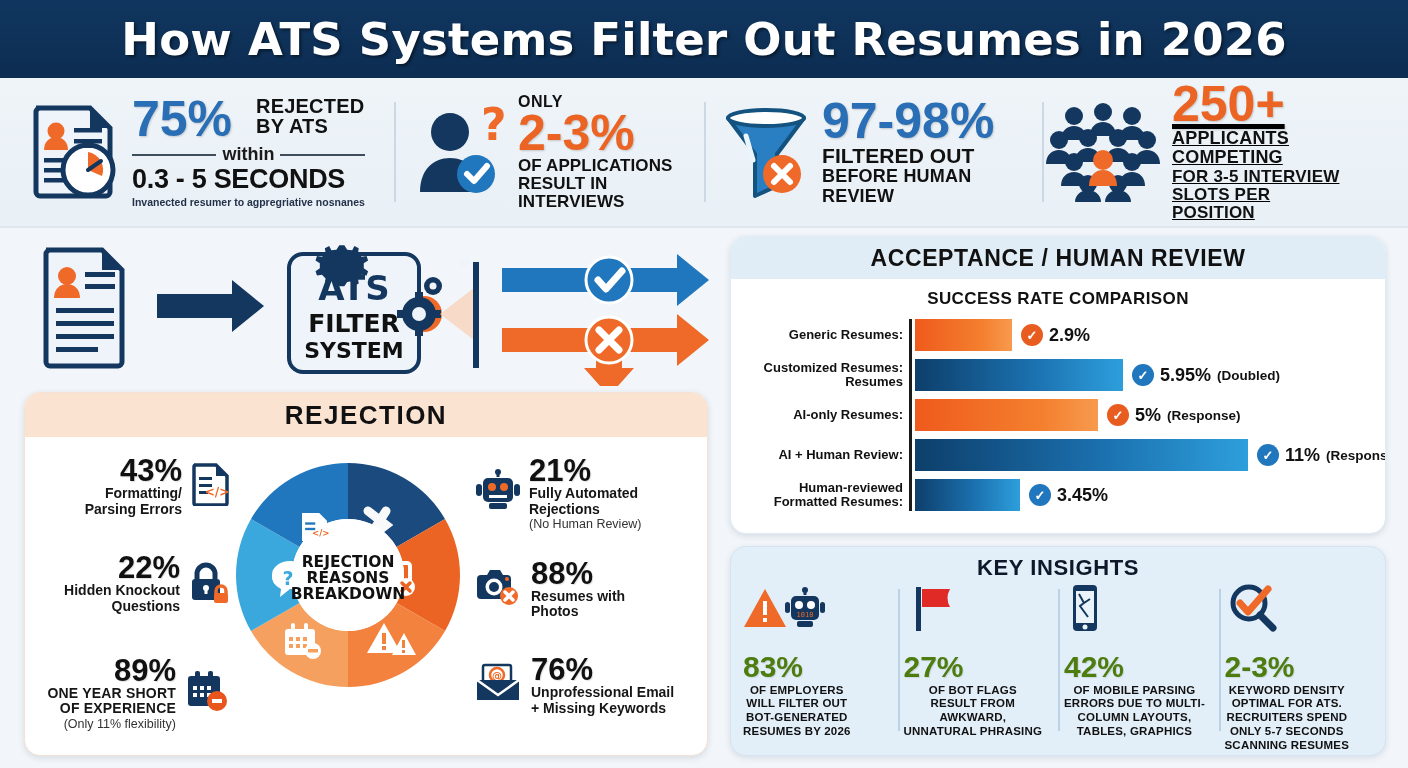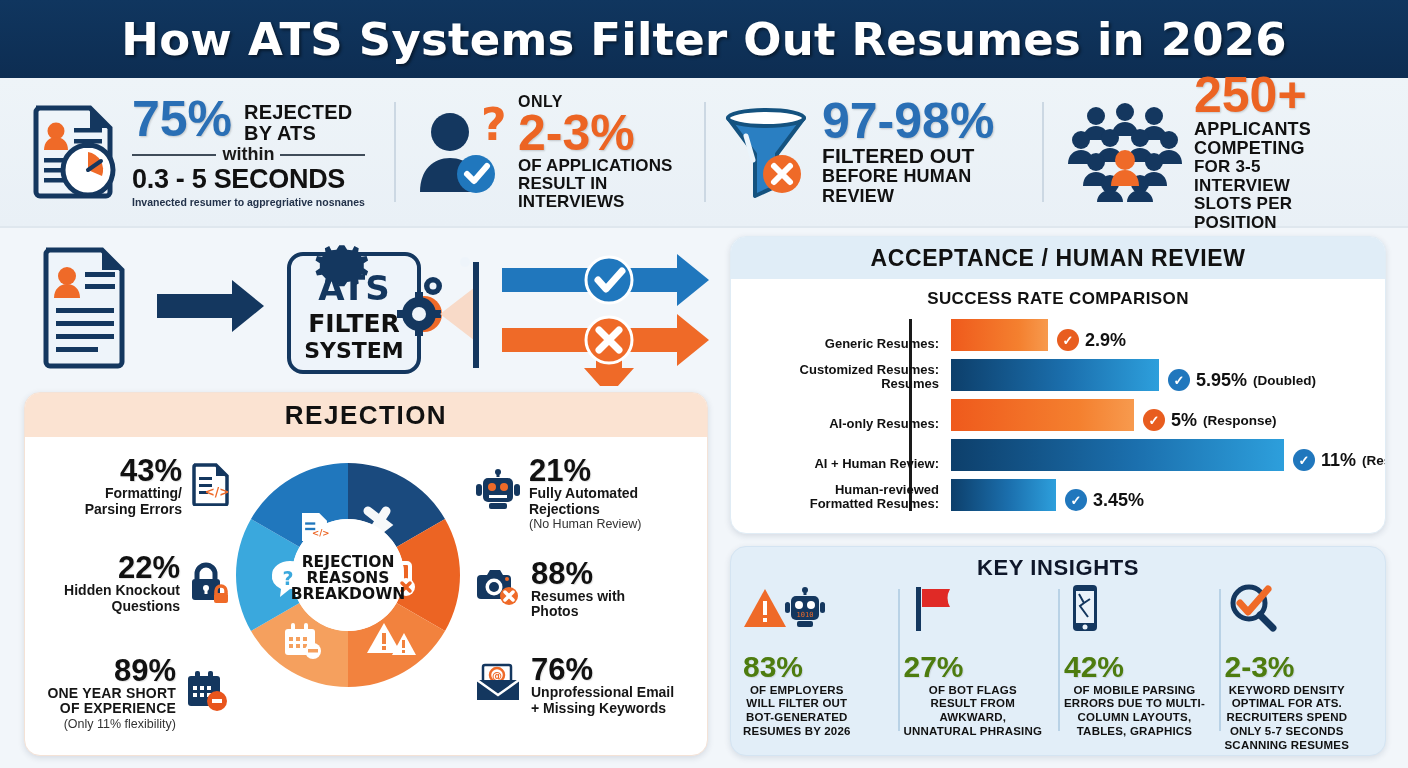--- a/index.html
+++ b/index.html
@@ -29,26 +29,26 @@
     display:flex;align-items:center;
     border-bottom:2px solid #dfe7ee;
   }
   .stat{display:flex;align-items:center;height:112px;position:relative;}
   .stat + .stat::before{
     content:"";position:absolute;left:0;top:6px;bottom:6px;width:2px;background:#ccd8e3;
   }
   .s1{width:394px;padding-left:26px;box-sizing:border-box;}
   .s2{width:310px;padding-left:18px;box-sizing:border-box;}
   .s3{width:338px;padding-left:16px;box-sizing:border-box;}
-  .s4{width:306px;padding-left:24px;box-sizing:border-box;}
+  .s4{width:306px;padding-left:2px;box-sizing:border-box;text-decoration:underline;}
 
   .sicon{flex:0 0 auto;margin-right:10px;}
   .stxt{display:flex;flex-direction:column;justify-content:center;}
 
-  .row1{display:flex;align-items:flex-end;gap:12px;}
+  .row1{display:flex;align-items:flex-start;gap:24px;}
   .big-blue{font-size:50px;font-weight:bold;color:#2a6fb5;line-height:.95;
     text-shadow:1px 1px 2px rgba(0,0,0,.18);}
   .big-orange{font-size:50px;font-weight:bold;color:#ec6423;line-height:.95;
     text-shadow:1px 1px 2px rgba(0,0,0,.18);}
   .lbl-dark{font-size:20px;font-weight:bold;color:#111;line-height:1.02;letter-spacing:.2px;}
   .within{font-size:18px;font-weight:bold;color:#1a1a1a;text-align:center;
     display:flex;align-items:center;gap:6px;justify-content:center;margin:1px 0;}
   .within .ln{flex:1;height:2px;background:#3f4c59;}
   .seconds{font-size:27px;font-weight:bold;color:#111;letter-spacing:-.3px;line-height:1;}
   .sub-garb{font-size:10.5px;font-weight:bold;color:#23324a;margin-top:3px;}
@@ -86,21 +86,21 @@
   .accpanel{
     position:absolute;left:730px;top:236px;width:654px;height:296px;
     background:#fff;border-radius:16px;overflow:hidden;
     box-shadow:0 2px 6px rgba(20,40,70,.13);border:1px solid #e0ecf5;
   }
   .acchead{height:42px;background:#e0edf7;display:flex;align-items:center;justify-content:center;}
   .acchead span{font-size:23px;font-weight:bold;color:#111;letter-spacing:.6px;}
   .accsub{text-align:center;font-size:17px;font-weight:bold;color:#111;margin-top:10px;letter-spacing:.4px;}
   .chart{position:relative;margin-top:8px;height:200px;}
   .axis{position:absolute;left:178px;top:2px;width:3px;height:192px;background:#1a1a1a;}
-  .brow{position:absolute;left:0;height:32px;display:flex;align-items:flex-end;margin-left:36px;}
+  .brow{position:absolute;left:0;height:32px;display:flex;align-items:center;}
   .bcat{width:172px;text-align:right;font-size:13px;font-weight:bold;color:#111;line-height:1.08;padding-right:6px;}
   .bar{height:32px;margin-left:6px;}
   .bar.blue{background:linear-gradient(90deg,#0d3f6b 0%,#1b6fad 55%,#2d9fdc 100%);}
   .bar.orange{background:linear-gradient(90deg,#ef5a1c 0%,#f4802f 70%,#f79a4e 100%);}
   .bval{display:flex;align-items:center;gap:6px;margin-left:9px;white-space:nowrap;}
   .badge{width:22px;height:22px;border-radius:50%;display:inline-flex;align-items:center;
     justify-content:center;color:#fff;font-size:13px;font-weight:bold;flex:0 0 auto;}
   .badge.blue{background:#2077bd;}
   .badge.orange{background:#e85d1f;}
   .bnum{font-size:18px;font-weight:bold;color:#111;}

